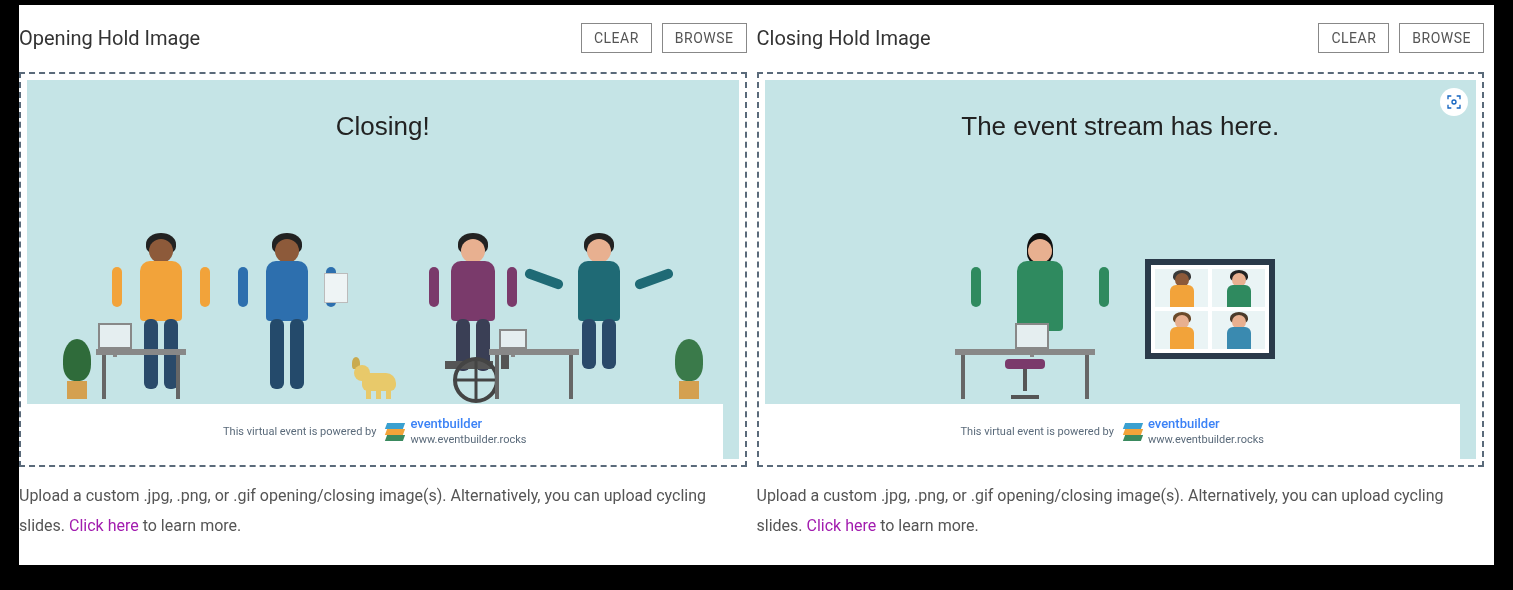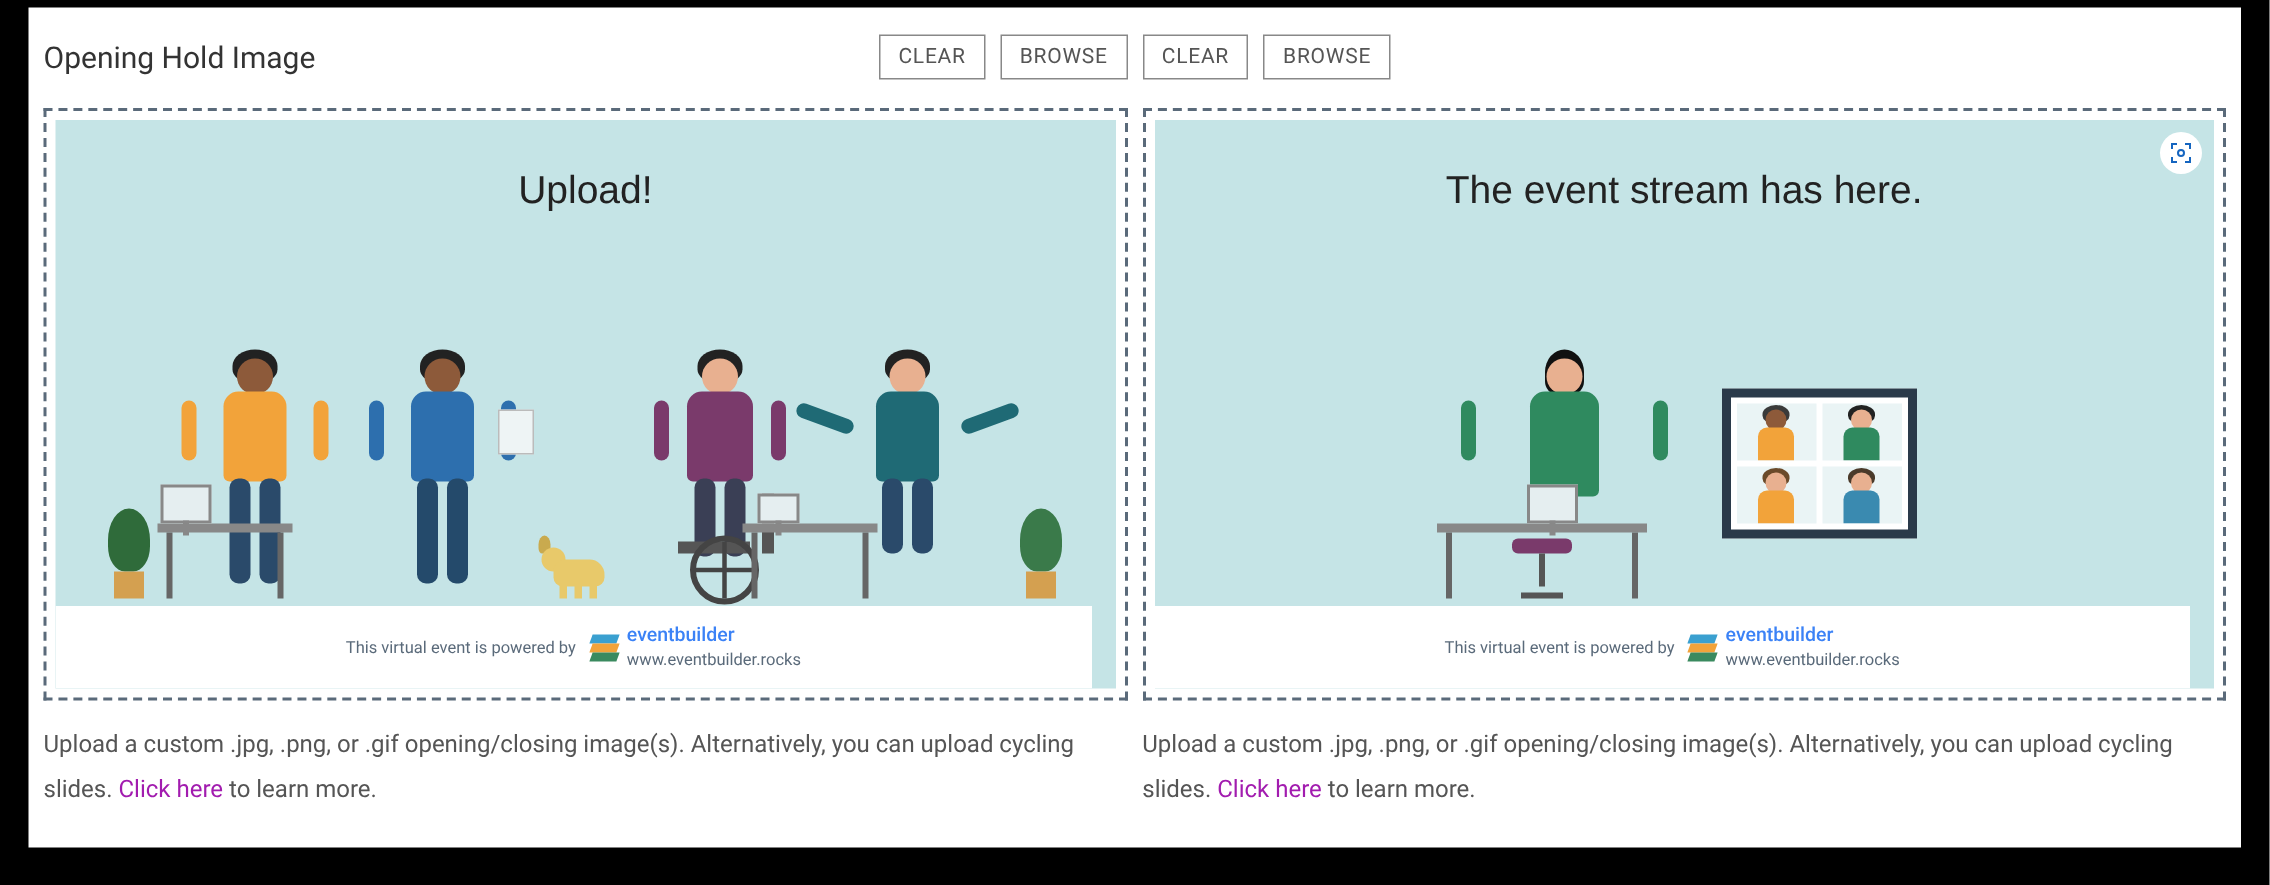--- a/index.html
+++ b/index.html
@@ -18,21 +18,21 @@
     margin-top: 5px;
     padding: 15px 0 0 0;
     display: flex;
     gap: 10px;
   }
   .panel {
     flex: 1;
     display: flex;
     flex-direction: column;
   }
-  .panel-left { padding-left: 10px; }
+  .panel-left { padding-left: 0; }
   .panel-right { padding-right: 10px; }
   .panel-header {
     display: flex;
     align-items: center;
     justify-content: space-between;
     margin-bottom: 16px;
     height: 36px;
   }
   .panel-title {
     font-size: 20px;
@@ -231,21 +231,21 @@
     <div class="panel-header">
       <div class="panel-title">Opening Hold Image</div>
       <div class="panel-buttons">
         <button class="btn">CLEAR</button>
         <button class="btn">BROWSE</button>
       </div>
     </div>
     <div class="dropzone">
       <div class="preview">
         <div class="preview-text">
-          <div>Upload!</div>
+          <div>Closing!</div>
         </div>
 
         <div class="illus-row">
 
           <div class="plant">
               <div class="leaves"></div>
               <div class="pot"></div>
             </div>
 
           <div class="person p1">
@@ -349,20 +349,21 @@
         </div>
       </div>
     </div>
     <div class="helper-text">
       <span>Upload a custom .jpg, .png, or .gif opening/closing image(s). Alternatively, you can upload cycling slides. </span><a>Click here</a><span> to learn more.</span>
     </div>
   </div>
 
   <div class="panel panel-right">
     <div class="panel-header">
+      <div class="panel-title">Closing Hold Image</div>
       <div class="panel-buttons">
         <button class="btn">CLEAR</button>
         <button class="btn">BROWSE</button>
       </div>
     </div>
     <div class="dropzone">
       <div class="preview">
         <div class="expand-icon">
           <svg width="16" height="16" viewBox="0 0 24 24" fill="none" stroke="#1565c0" stroke-width="2">
             <path d="M3 8V3h5M21 8V3h-5M3 16v5h5M21 16v5h-5"></path>

